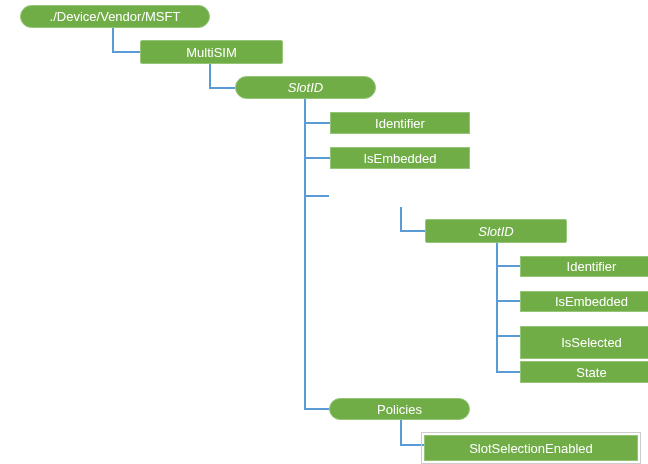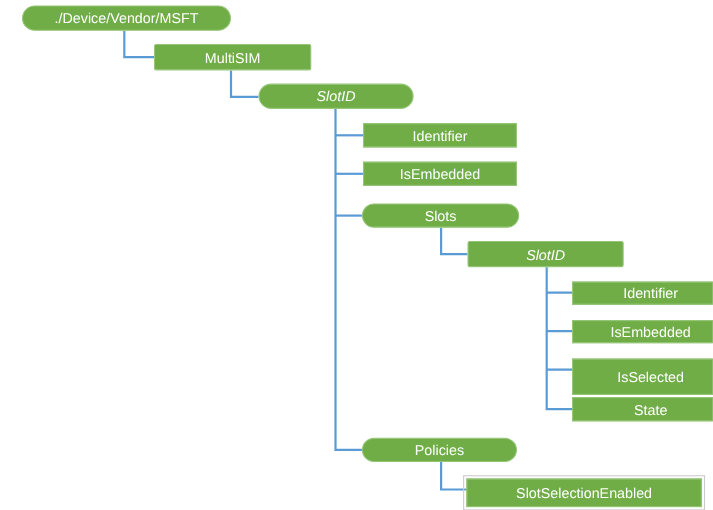--- a/index.html
+++ b/index.html
@@ -74,23 +74,20 @@
     </div>
     <div class="node italic" style="left: 218px; top: 76px; width: 141px; height: 23px; border-radius: 13px;">
       <span>SlotID</span>
     </div>
     <div class="node" style="left: 313px; top: 112px; width: 140px; height: 22px; border-radius: 0px;">
       <span>Identifier</span>
     </div>
     <div class="node" style="left: 313px; top: 147px; width: 140px; height: 22px; border-radius: 0px;">
       <span>IsEmbedded</span>
     </div>
-    <div class="node" style="left: 312px; top: 185px; width: 143px; height: 22px; border-radius: 12px;">
-      <span>Slots</span>
-    </div>
     <div class="node italic" style="left: 408px; top: 219px; width: 142px; height: 24px; border-radius: 2px;">
       <span>SlotID</span>
     </div>
     <div class="node" style="left: 503px; top: 256px; width: 143px; height: 21px; border-radius: 0px;">
       <span>Identifier</span>
     </div>
     <div class="node" style="left: 503px; top: 291px; width: 143px; height: 21px; border-radius: 0px;">
       <span>IsEmbedded</span>
     </div>
     <div class="node" style="left: 503px; top: 326px; width: 143px; height: 33px; border-radius: 0px;">

